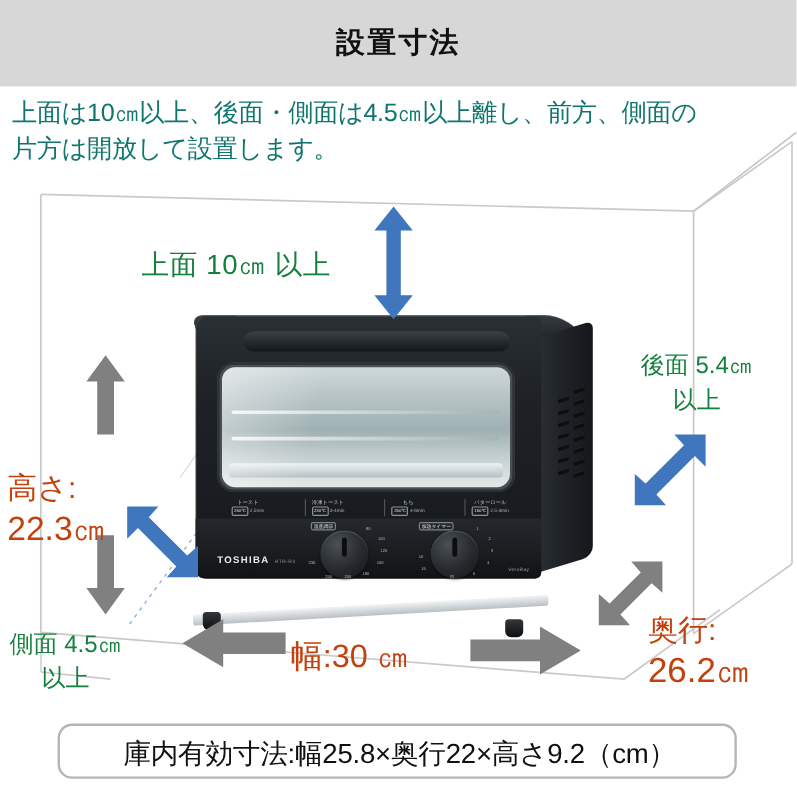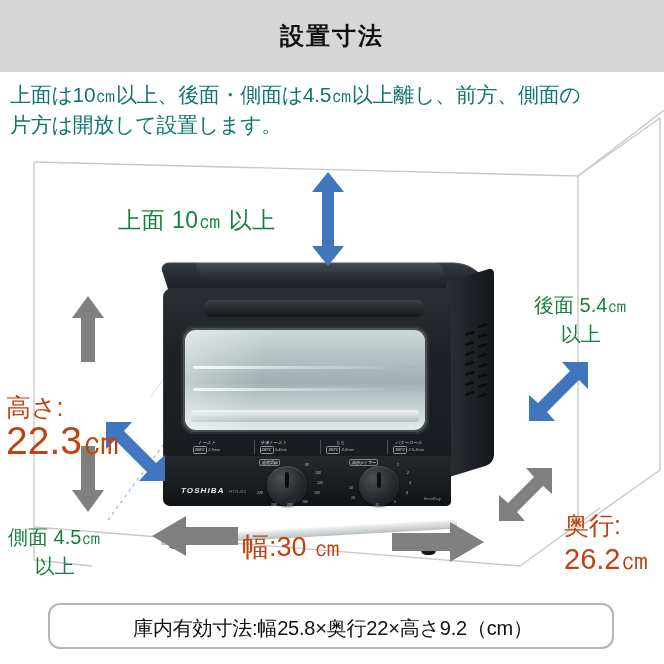--- a/index.html
+++ b/index.html
@@ -93,26 +93,25 @@
     position: absolute;
     right: 7px;
     width: 9px; height: 4px;
     background: #0c0e10;
     border-radius: 1px;
     box-shadow: inset 0 1px 0 rgba(255,255,255,.10);
   }
   
   .oven-front {
     position: absolute;
-    left: 0; top: 32px;
+    left: 0; top: 8px;
     width: 288px; height: 218px;
     background: linear-gradient(180deg,#2a2f33 0%, #1e2226 30%, #191d21 70%, #121517 100%);
     border-radius: 9px 4px 5px 9px;
     box-shadow: inset 1px 0 0 rgba(255,255,255,.10);
-    font-style: italic;
   }
   .door-handle {
     position: absolute;
     left: 40px; top: 12px;
     width: 222px; height: 17px;
     background: linear-gradient(180deg,#3a4046,#14171a);
     border-radius: 9px;
   }
   .door-frame {
     position: absolute;
@@ -279,43 +278,43 @@
   .lbl-blue { color: #15803d; }
   .lbl-black { color: #c2410c; }
 
   .lbl-top { left: 118px; top: 205px; font-size: 23px; letter-spacing: .5px; }
   .lbl-rear { left: 534px; top: 291px; font-size: 20px; line-height: 29px; }
   .lbl-rear .l2 { display: block; text-align: center; }
   .lbl-side { left: 8px; top: 523px; font-size: 20px; line-height: 29px; }
   .lbl-side .l2 { display: block; text-align: center; }
 
   .lbl-height { left: 6px; top: 390px; font-size: 25px; line-height: 34px; }
-  .lbl-height .l2 { display: block; font-size: 39px; }
-  .lbl-depth { left: 540px; top: 508px; font-size: 25px; line-height: 34px; margin-left: 24px; }
+  .lbl-height .l2 { display: block; font-size: 28px; }
+  .lbl-depth { left: 540px; top: 508px; font-size: 25px; line-height: 34px; }
   .lbl-depth .l2 { display: block; font-size: 29px; }
   .lbl-width { left: 242px; top: 529px; font-size: 27px; letter-spacing: 0; }
 
   
   .footer-box {
     position: absolute;
     left: 48px; top: 603px;
     width: 566px; height: 46px;
     border: 2px solid #b5b5b5;
     border-radius: 12px;
     background: #ffffff;
     box-sizing: border-box;
   }
   .footer-text {
     position: absolute;
     left: 0; top: 0;
     width: 566px; height: 46px;
     display: flex;
     align-items: center;
     justify-content: center;
-    font-size: 20px;
+    font-size: 23px;
     color: #111111;
     letter-spacing: -0.2px;
     white-space: nowrap;
   }
 </style>
 </head>
 <body>
 
 <div id="page">
 

